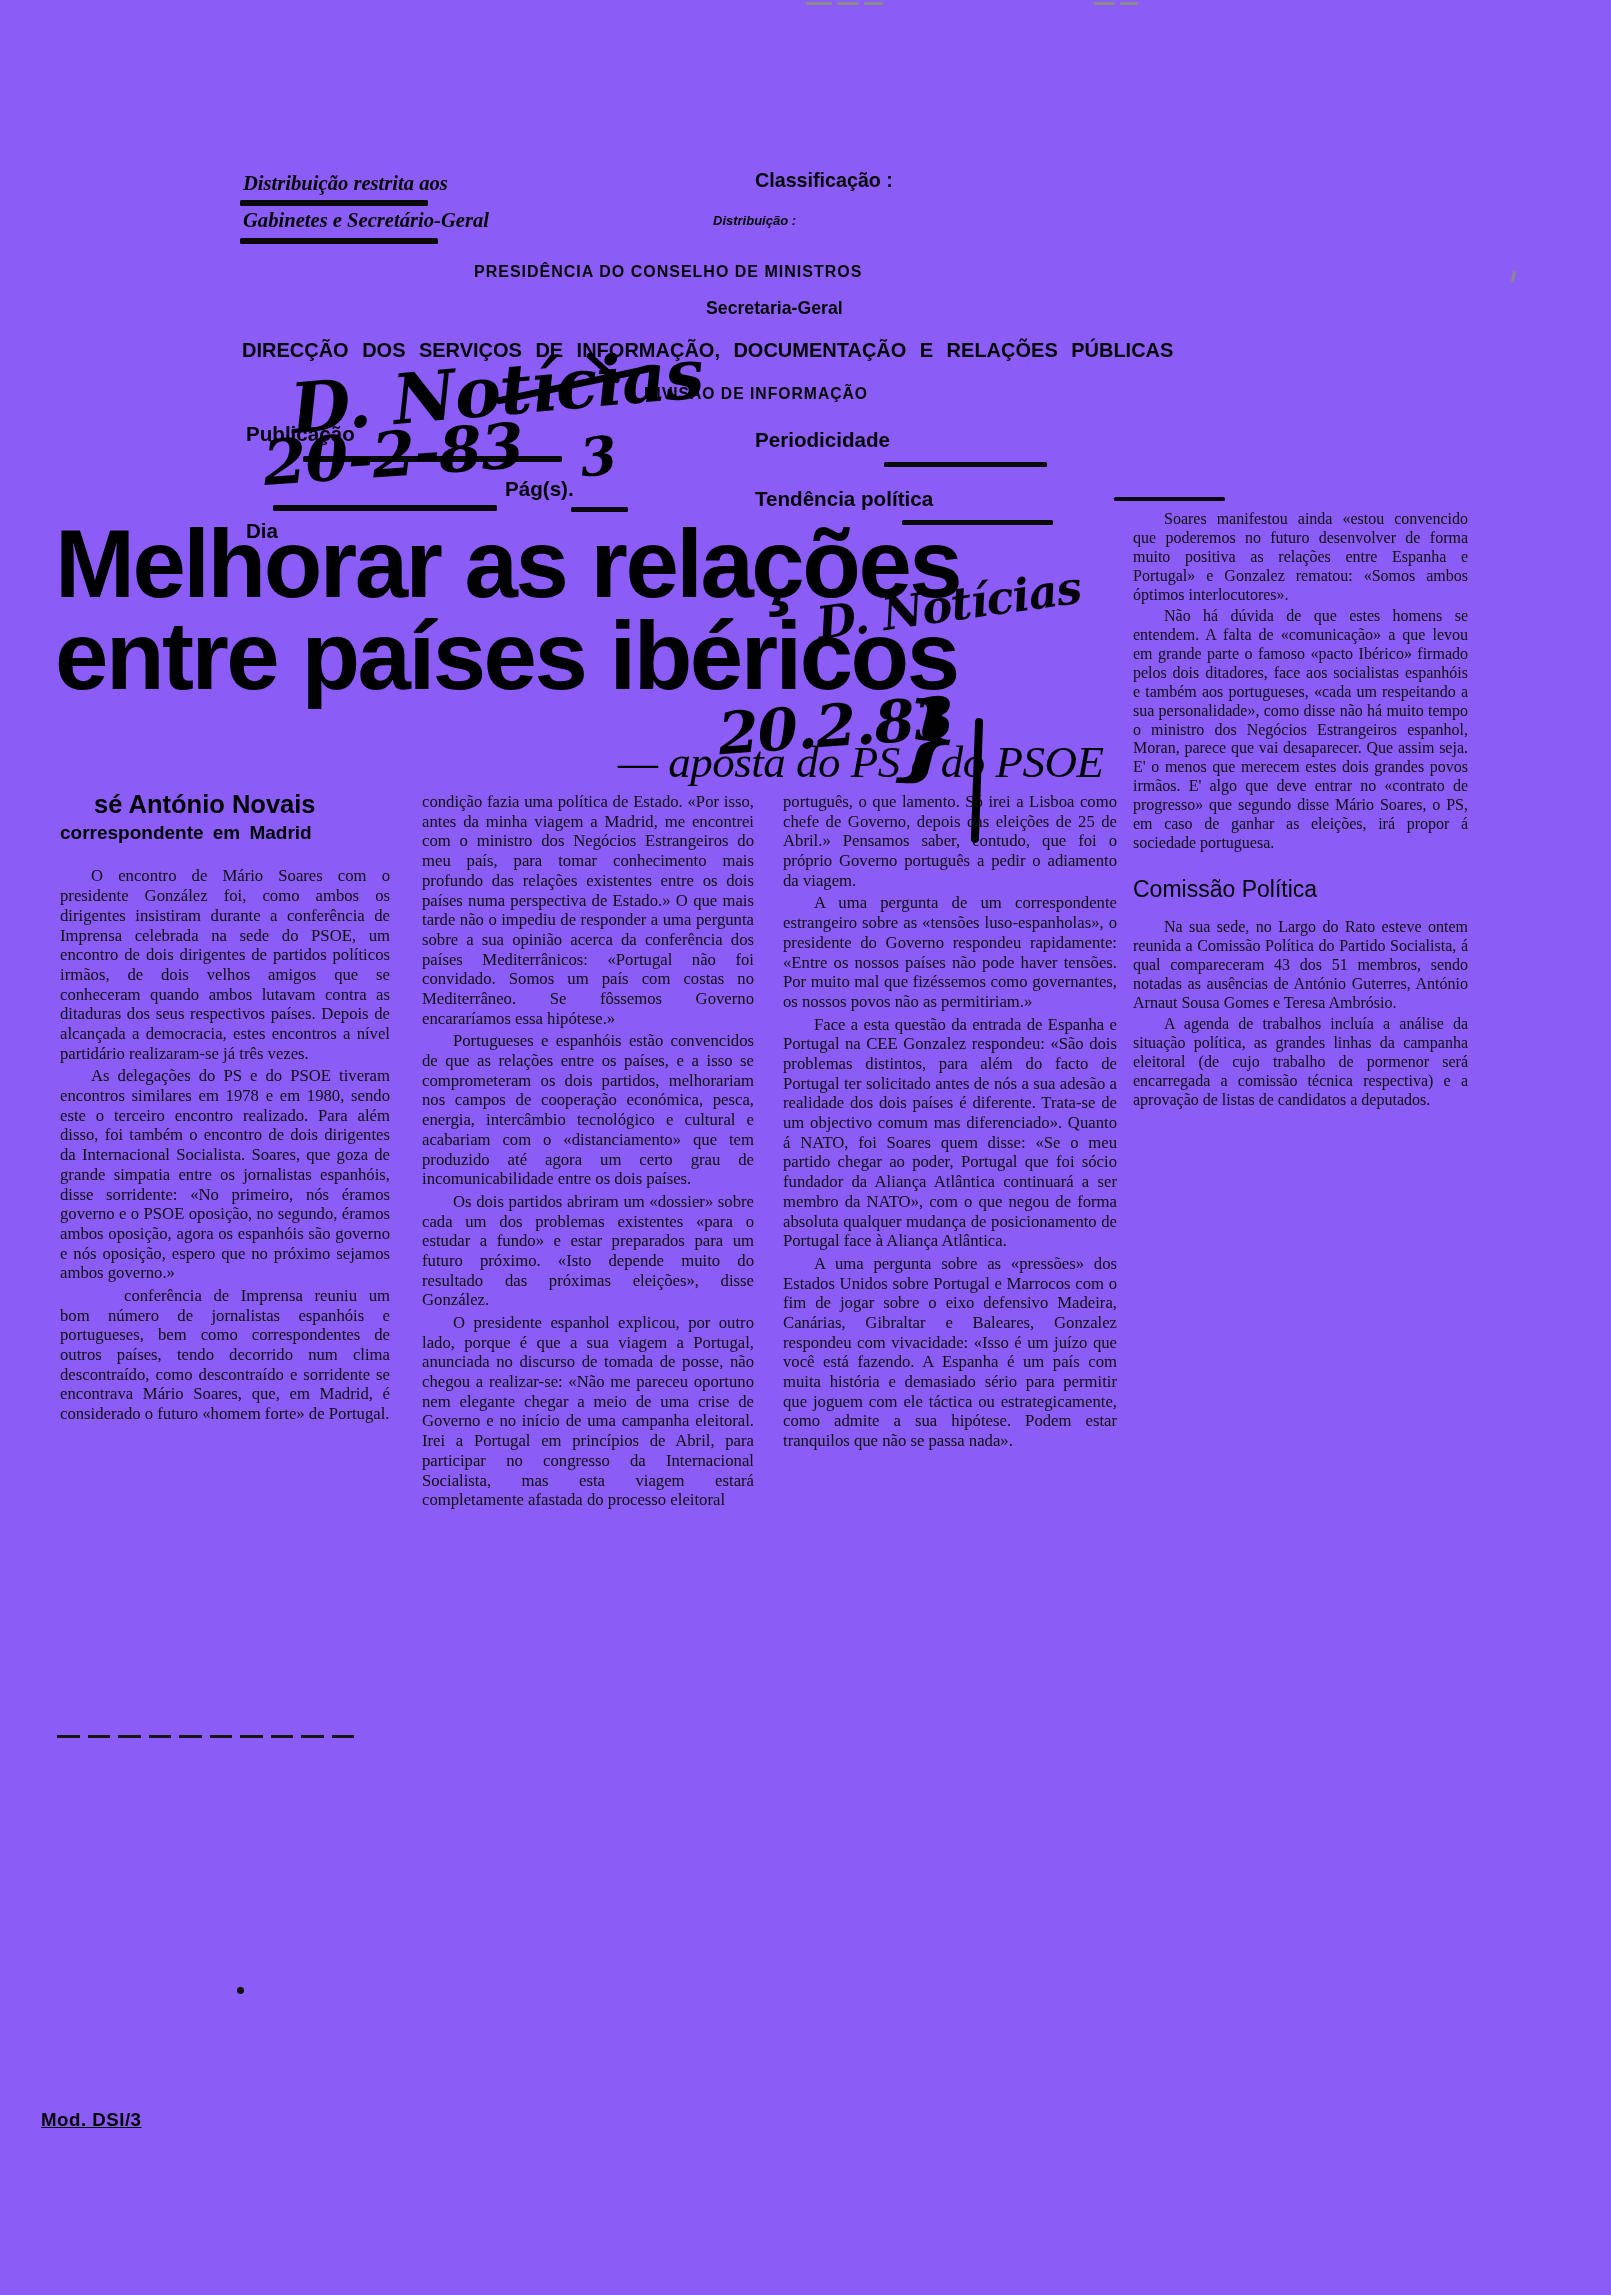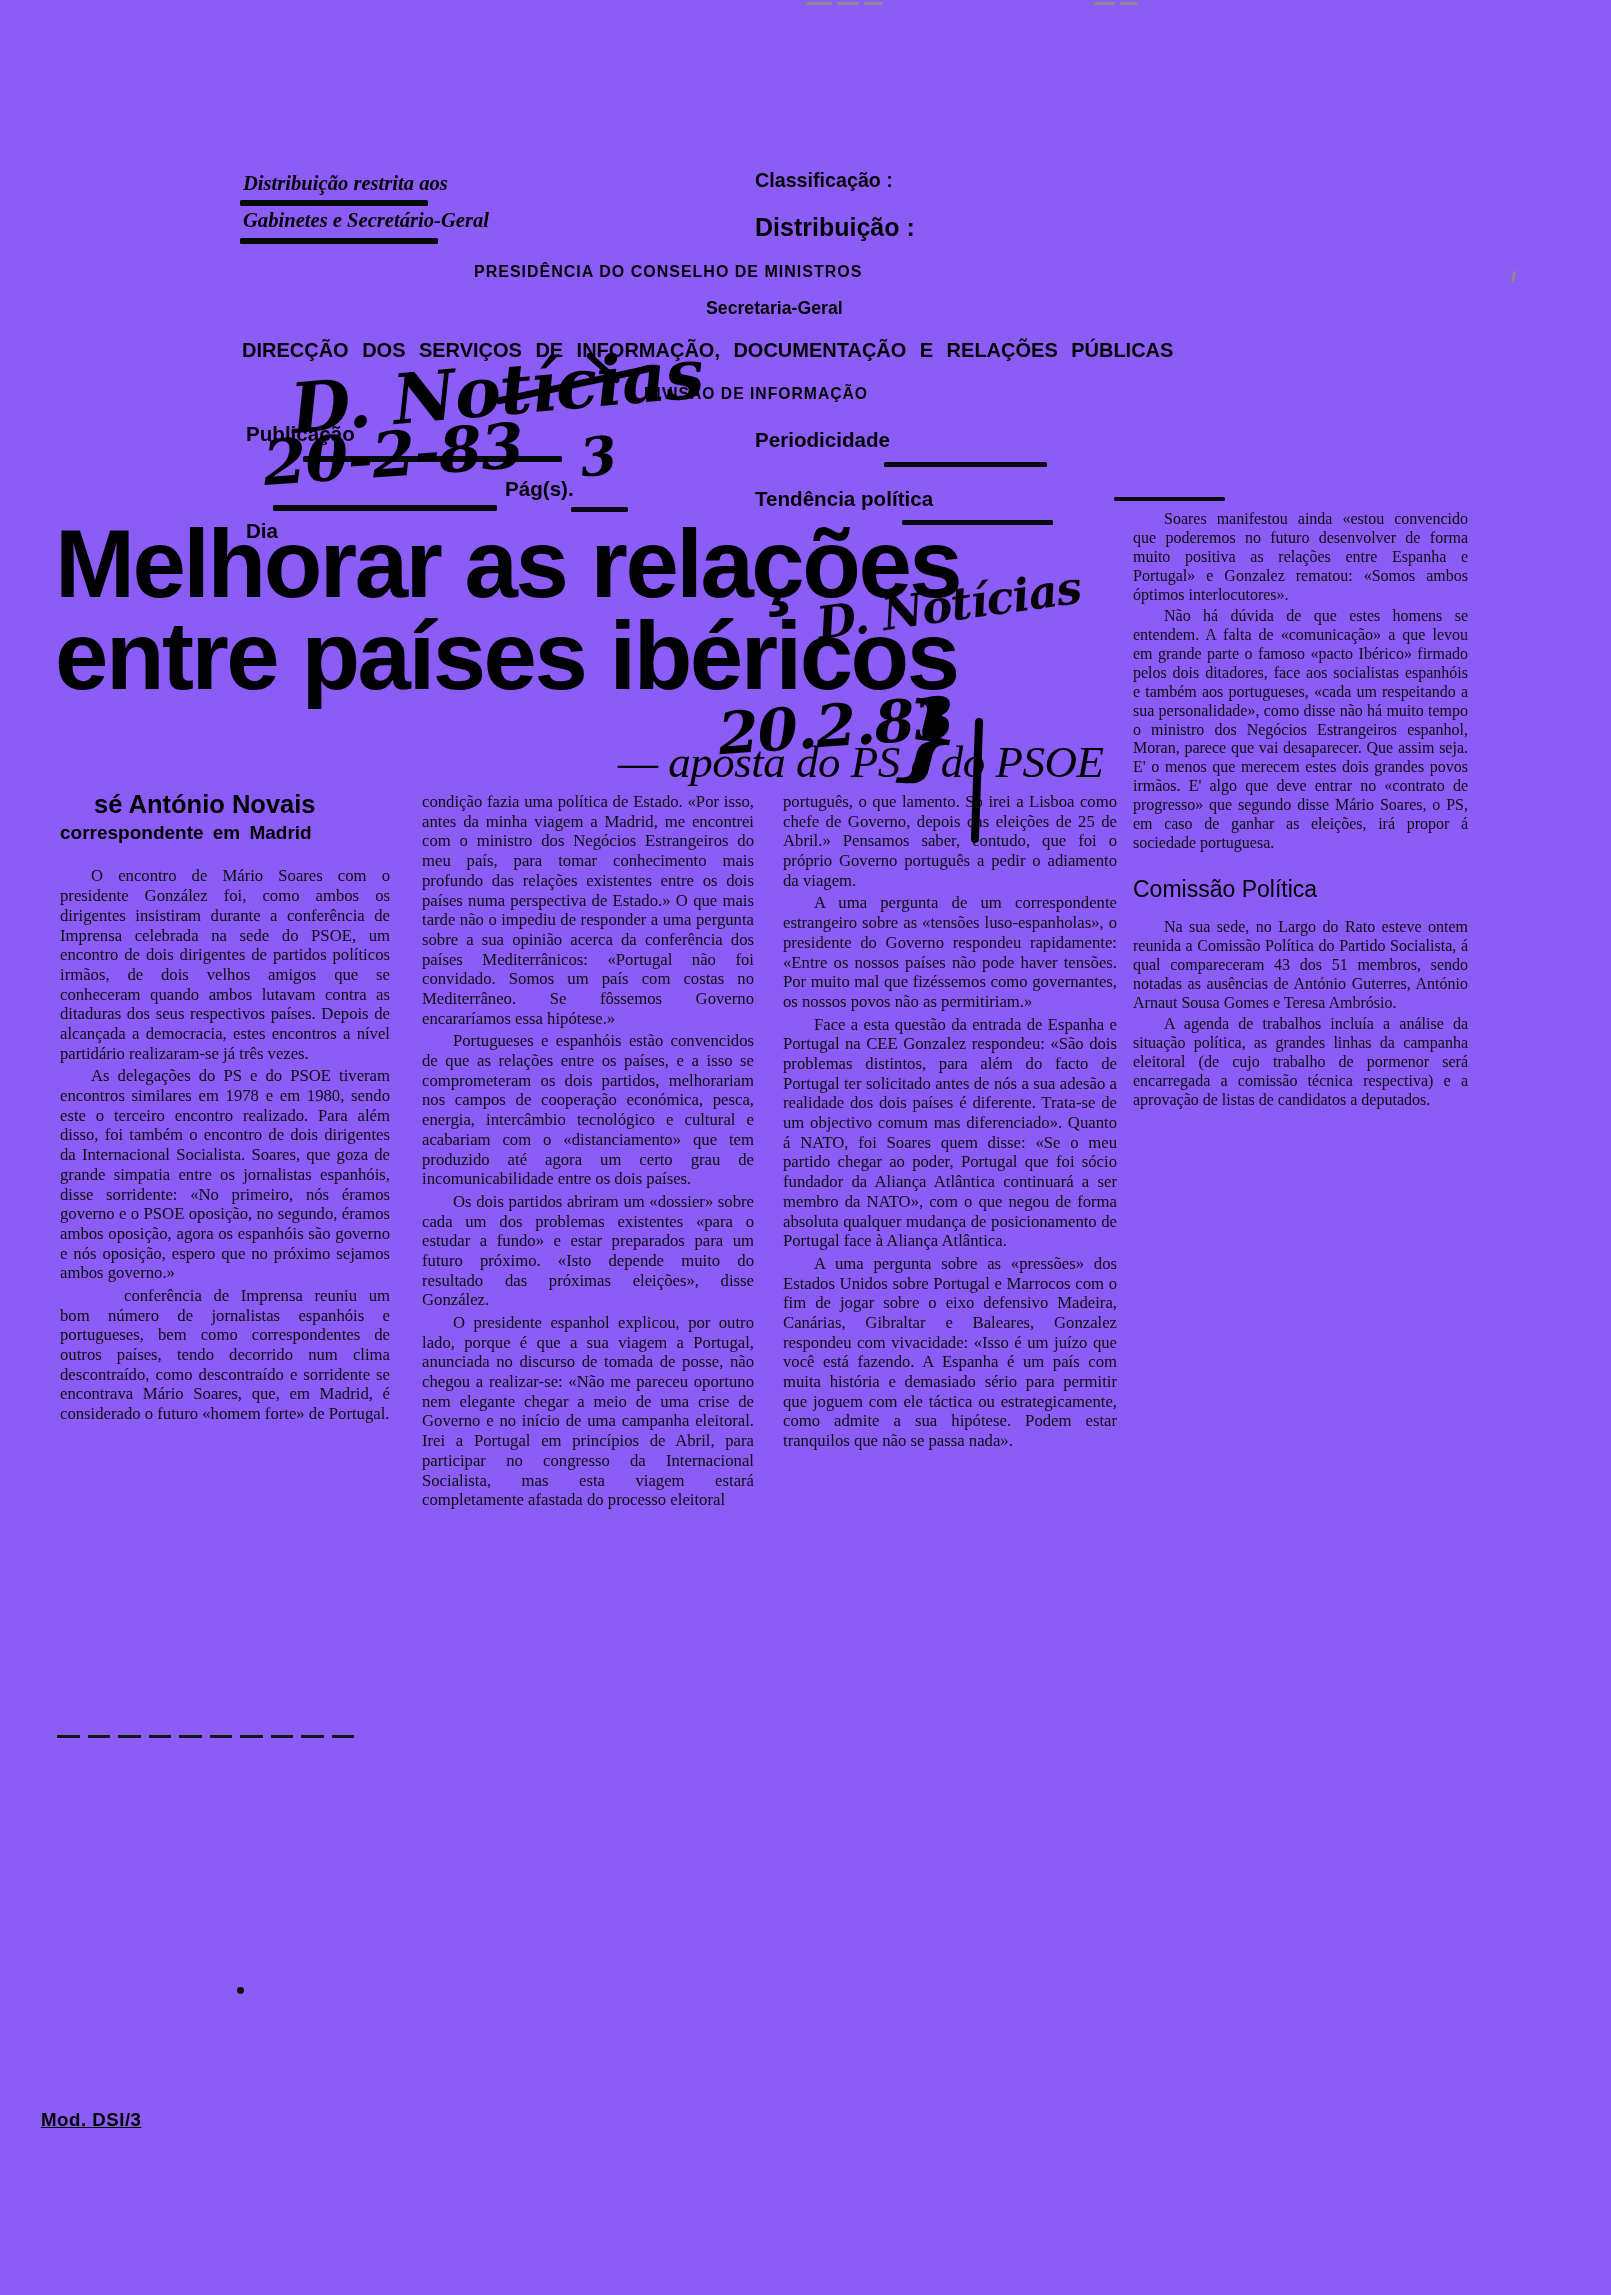--- a/index.html
+++ b/index.html
@@ -87,21 +87,21 @@
   <div class="grayline abs" style="left:1094px;top:2px;width:20.6px;height:2.5px;"></div>
   <div class="grayline abs" style="left:1120px;top:2px;width:17.7px;height:2.5px;"></div>
   <div class="grayline abs" style="left:1512px;top:271px;width:3.4px;height:10.8px;transform:rotate(14deg);"></div>
 
   <div class="abs serifit" style="left:243px;top:172px;font-size:20.6px;">Distribuição restrita aos</div>
   <div class="bar" style="left:240px;top:200px;width:188px;height:6.4px;"></div>
   <div class="abs serifit" style="left:243px;top:209px;font-size:20.6px;">Gabinetes e Secretário-Geral</div>
   <div class="bar" style="left:240px;top:238px;width:198px;height:6.4px;"></div>
 
   <div class="abs sans" style="left:755px;top:169px;font-size:19.7px;">Classificação :</div>
-  <div class="abs sans" style="left:755px;top:213px;font-size:25px;">Distribuição :</div>
+  <div class="abs sans" style="left:713px;top:213px;font-size:13px;font-style:italic;">Distribuição :</div>
 
   <div class="abs sans" style="left:474px;top:263px;font-size:16px;letter-spacing:1px;">PRESIDÊNCIA DO CONSELHO DE MINISTROS</div>
   <div class="abs sans" style="left:706px;top:298px;font-size:17.7px;">Secretaria-Geral</div>
   <div class="abs sans" style="left:242px;top:339px;font-size:20px;word-spacing:7.9px;">DIRECÇÃO DOS SERVIÇOS DE INFORMAÇÃO, DOCUMENTAÇÃO E RELAÇÕES PÚBLICAS</div>
   <div class="abs sans" style="left:644px;top:385px;font-size:15.7px;letter-spacing:1px;">DIVISÃO DE INFORMAÇÃO</div>
 
   <div class="abs sans" style="left:246px;top:422px;font-size:20.6px;font-weight:600;">Publicação</div>
   <div class="bar" style="left:303px;top:456px;width:259px;height:6.4px;"></div>
   <div class="abs sans" style="left:755px;top:428px;font-size:20.6px;font-weight:600;">Periodicidade</div>
   <div class="bar" style="left:884px;top:462px;width:163px;height:5.4px;"></div>

